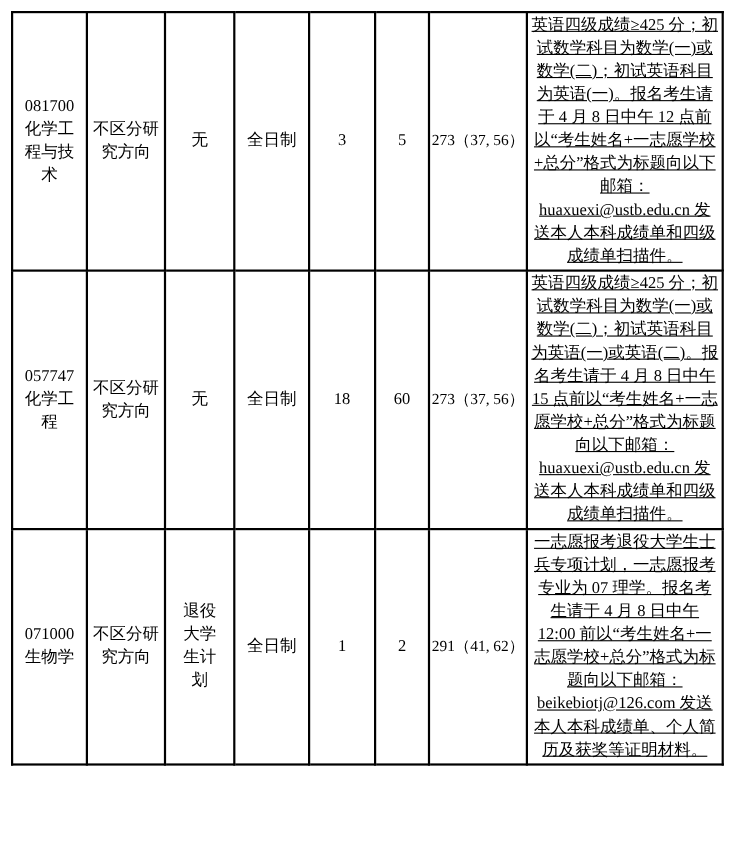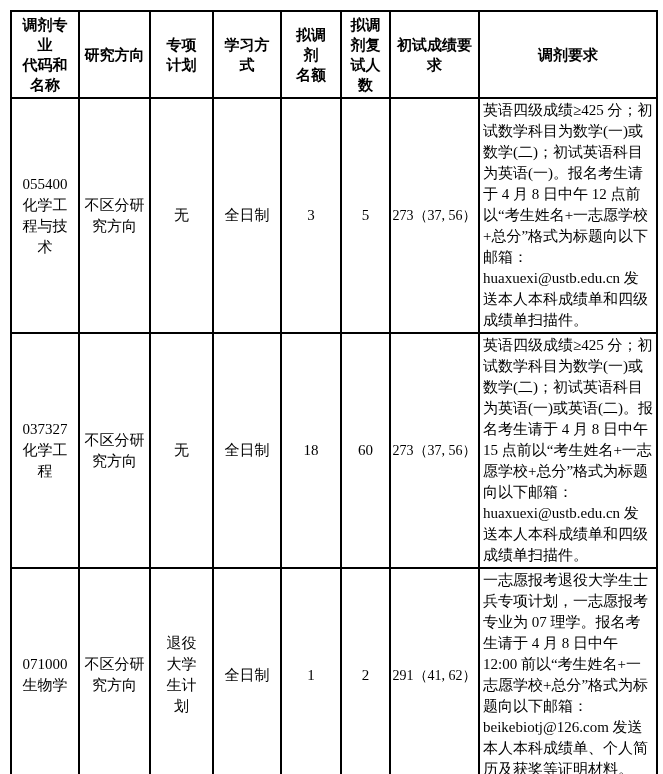--- a/index.html
+++ b/index.html
@@ -49,79 +49,60 @@
   tr.row1 { height: 232px; }
   tr.row2 { height: 227px; }
   tr.row3 { height: 209px; }
 
   td.score {
     white-space: nowrap;
     font-size: 14px;
     padding: 2px 1px;
   }
   td.req {
-    text-align: left;
+    text-align: center;
     padding: 1px 3px;
     line-height: 21px;
+    text-decoration: underline;
   }
 </style>
 </head>
 <body>
 
 <div class="page">
   <table class="adjust">
     <colgroup>
       <col class="c1">
         <col class="c2">
         <col class="c3">
         <col class="c4">
       <col class="c5">
         <col class="c6">
         <col class="c7">
         <col class="c8">
     </colgroup>
     <tbody>
-      <tr class="hdr">
-        <th>调剂专
-业
-代码和
-名称</th>
-        <th>研究方向</th>
-        <th>专项
-计划</th>
-        <th>学习方式</th>
-        <th>拟调
-剂
-名额</th>
-        <th>拟调
-剂复
-试人
-数</th>
-        <th>初试成绩要
-求</th>
-        <th>调剂要求</th>
-      </tr>
 
       <tr class="row1">
-        <td>055400
+        <td>081700
 化学工
 程与技
 术</td>
         <td>不区分研
 究方向</td>
         <td>无</td>
         <td>全日制</td>
         <td>3</td>
         <td>5</td>
         <td class="score">273（37, 56）</td>
         <td class="req">英语四级成绩≥425 分；初试数学科目为数学(一)或数学(二)；初试英语科目为英语(一)。报名考生请于 4 月 8 日中午 12 点前以“考生姓名+一志愿学校+总分”格式为标题向以下邮箱：huaxuexi@ustb.edu.cn 发送本人本科成绩单和四级成绩单扫描件。</td>
       </tr>
 
       <tr class="row2">
-        <td>037327
+        <td>057747
 化学工
 程</td>
         <td>不区分研
 究方向</td>
         <td>无</td>
         <td>全日制</td>
         <td>18</td>
         <td>60</td>
         <td class="score">273（37, 56）</td>
         <td class="req">英语四级成绩≥425 分；初试数学科目为数学(一)或数学(二)；初试英语科目为英语(一)或英语(二)。报名考生请于 4 月 8 日中午 15 点前以“考生姓名+一志愿学校+总分”格式为标题向以下邮箱：huaxuexi@ustb.edu.cn 发送本人本科成绩单和四级成绩单扫描件。</td>

